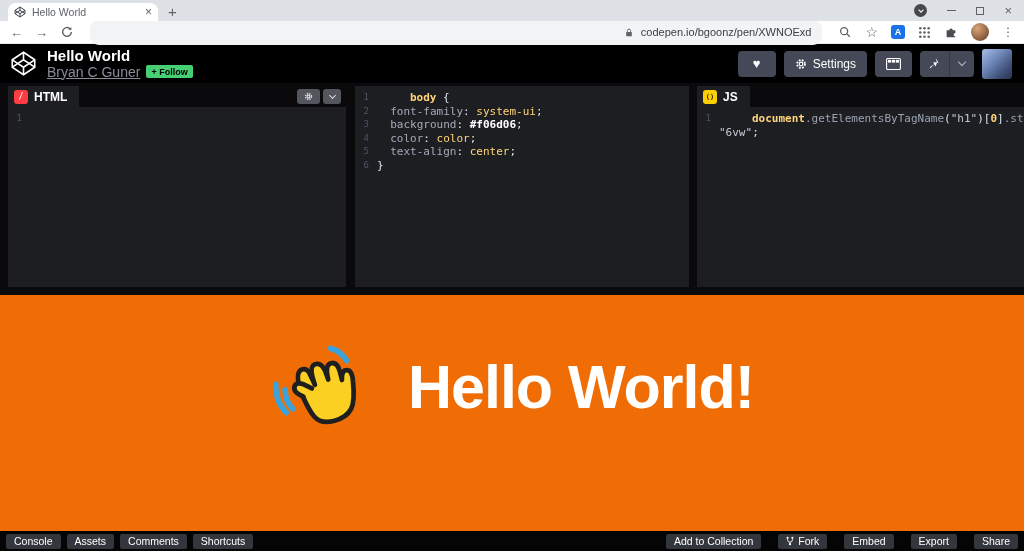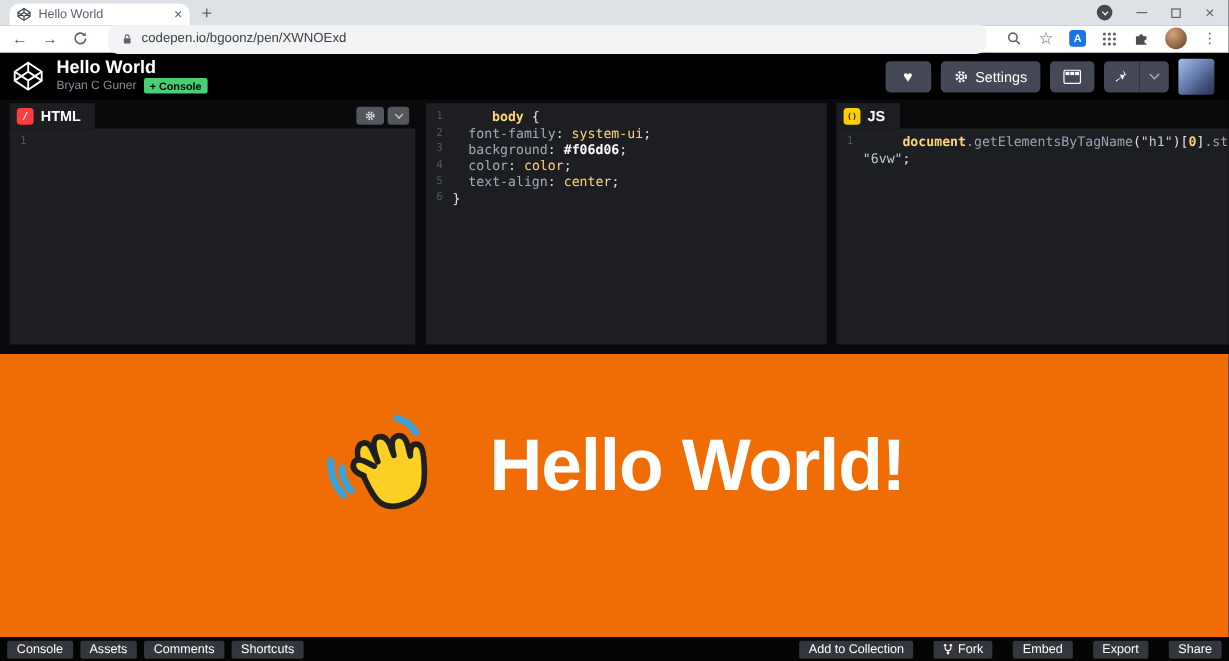--- a/index.html
+++ b/index.html
@@ -16,33 +16,33 @@
   .newtab { font-size:15px; color:#5f6368; margin:0 0 2px 10px; line-height:1; }
   .winctrls { position:absolute; right:0; top:0; height:21px; display:flex; align-items:center; gap:20px; padding:0 12px; }
   .badge-circle { width:13px; height:13px; border-radius:50%; background:#46484b; display:flex; align-items:center; justify-content:center; }
   .badge-circle .chev { width:4px; height:4px; border-right:1.5px solid #fff; border-bottom:1.5px solid #fff; transform:rotate(45deg); margin-top:-2px; }
   .win-min { width:9px; border-top:1.2px solid #5f6368; }
   .win-max { width:8px; height:8px; border:1.2px solid #5f6368; }
   .win-close { font-size:13px; color:#5f6368; line-height:1; }
 
   .addressbar { height:23px; background:#fff; display:flex; align-items:center; padding:0 10px; gap:12px; border-bottom:1px solid #e8eaed; }
   .nav-ic { font-size:13px; color:#5f6368; line-height:1; }
-  .urlpill { flex:1; height:25px; background:#f1f3f4; border-radius:9px; display:flex; align-items:center; gap:7px; padding:0 11px; margin:0 4px; }
+  .urlpill { flex:1; height:25px; background:#f1f3f4; border-radius:9px; display:flex; align-items:center; gap:7px; padding:0 11px; margin:0 4px;justify-content:flex-end; }
   .url-text { font-size:11px; color:#3c4043; }
   .bar-icons { display:flex; align-items:center; gap:13px; }
   .translate { width:14px; height:14px; background:#1a73e8; border-radius:3px; color:#fff; font-size:9px; font-weight:bold; display:flex; align-items:center; justify-content:center; }
   .avatar-sm { width:18px; height:18px; border-radius:50%; background:radial-gradient(circle at 35% 30%, #d7a577 0 35%, #8c5f3f 60%, #4e3categor525 100%); background:radial-gradient(circle at 35% 30%, #d7a577, #8c5f3f 65%, #503525); }
   .dots { font-size:12px; color:#5f6368; }
 
   
   .cp-header { height:39px; background:#000; display:flex; align-items:center; padding:0 12px 0 10px; gap:10px; }
   .cp-titles { display:flex; flex-direction:column; justify-content:center; gap:1px; }
   .cp-title { color:#fff; font-size:15px; font-weight:bold; line-height:15px; }
   .cp-sub { display:flex; align-items:center; gap:6px; }
-  .cp-author { color:#8a8d99; font-size:10px; }
+  .cp-author { color:#8a8d99; font-size:14px;text-decoration:underline; }
   .follow { background:#47cf73; color:#000; font-size:9px; font-weight:bold; padding:1.5px 5px; border-radius:2px; }
   .hdr-right { margin-left:auto; display:flex; align-items:center; gap:8px; }
   .hbtn { background:#444857; border:none; color:#fff; height:26px; border-radius:4px; display:flex; align-items:center; justify-content:center; gap:6px; font-size:12px; font-family:inherit; padding:0 11px; }
   .hbtn.heart { width:38px; font-size:13px; }
   .pin-group { display:flex; background:#444857; border-radius:4px; height:26px; align-items:center; }
   .pin-group .seg { padding:0 9px; display:flex; align-items:center; height:100%; }
   .pin-group .seg + .seg { border-left:1px solid #35383f; }
   .chev-dn { width:6px; height:6px; border-right:1.5px solid #b7bbc8; border-bottom:1.5px solid #b7bbc8; transform:rotate(45deg); margin-top:-3px; }
   .avatar-lg { width:30px; height:30px; border-radius:3px; background:linear-gradient(135deg,#a8bfe8 0%,#6d86b8 40%,#3f4f76 75%,#2b3350 100%); }
 
@@ -155,21 +155,21 @@
 
 <div class="cp-header">
   <svg width="27" height="27" viewBox="0 0 24 24" fill="none" stroke="#fff" stroke-width="1.4">
     <path d="M12 2l10 6.7v6.6L12 22 2 15.3V8.7L12 2z"></path>
       <path d="M12 22v-6.7M22 8.7l-10 6.6L2 8.7M2 15.3l10-6.6 10 6.6M12 2v6.7"></path>
   </svg>
   <div class="cp-titles">
     <span class="cp-title">Hello World</span>
     <span class="cp-sub">
       <span class="cp-author">Bryan C Guner</span>
-      <span class="follow">+ Console</span>
+      <span class="follow">+ Follow</span>
     </span>
   </div>
   <div class="hdr-right">
     <button class="hbtn heart">
         <span>♥</span>
       </button>
     <button class="hbtn">
       <svg width="12" height="12" viewBox="0 0 20 20">
         <circle cx="10" cy="10" r="6.5" fill="none" stroke="#fff" stroke-width="3" stroke-dasharray="3 2.2"></circle>
         <circle cx="10" cy="10" r="3" fill="none" stroke="#fff" stroke-width="2"></circle>

